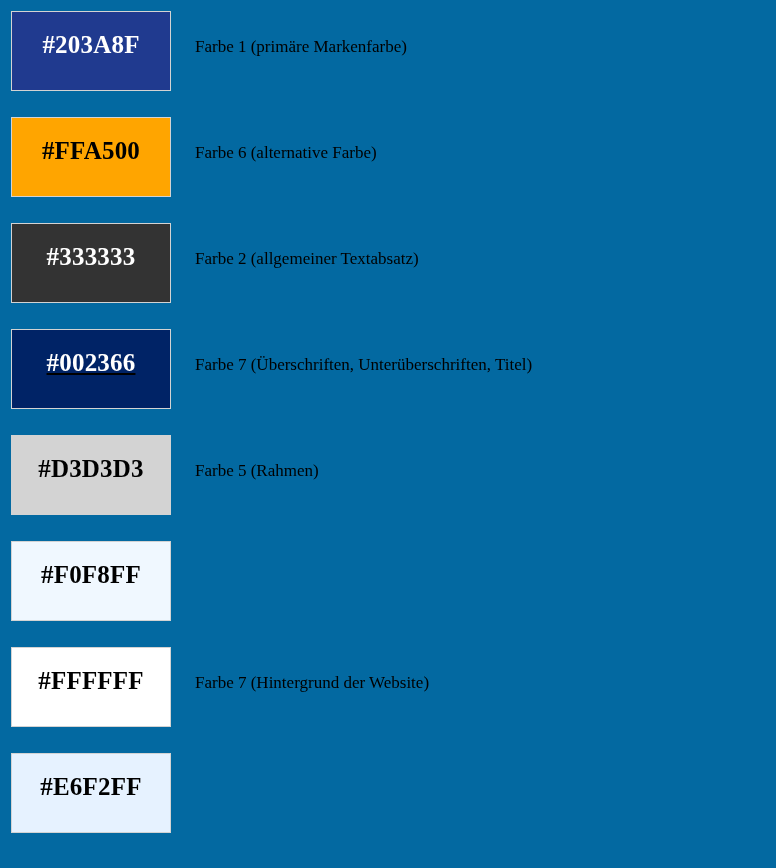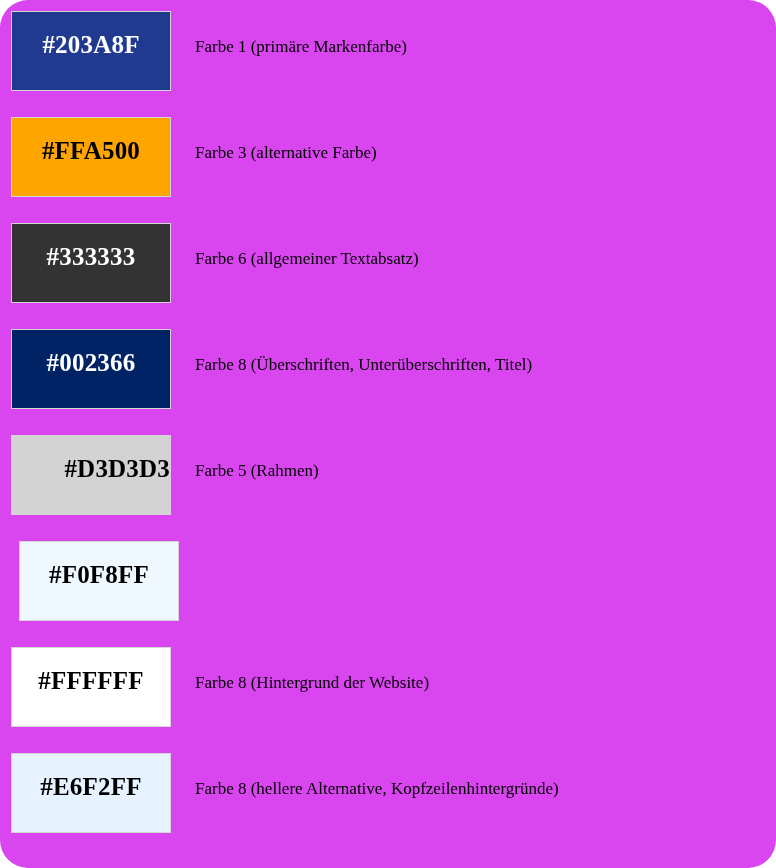--- a/index.html
+++ b/index.html
@@ -4,25 +4,24 @@
 <style>
   html, body {
     margin: 0;
     padding: 0;
     background: #ffffff;
     font-family: "Liberation Serif", "DejaVu Serif", serif;
   }
   .page {
     width: 776px;
     height: 868px;
-    background: #d946ef;
+    background: #0369a1;
     overflow: hidden;
     box-sizing: border-box;
     padding: 11px 0 0 11px;
-    border-radius: 28px;
   }
   .color-row {
     display: flex;
     align-items: center;
     height: 80px;
     margin-bottom: 26px;
   }
   .swatch {
     width: 160px;
     height: 80px;
@@ -57,57 +56,56 @@
     <div class="swatch" style="background: rgb(32, 58, 143); border-color: rgb(211, 211, 211);">
       <span class="hex-label" style="color: rgb(255, 255, 255);">#203A8F</span>
     </div>
     <span class="description">Farbe 1 (primäre Markenfarbe)</span>
   </div>
 
   <div class="color-row">
     <div class="swatch" style="background: rgb(255, 165, 0); border-color: rgb(211, 211, 211);">
       <span class="hex-label" style="color: rgb(0, 0, 0);">#FFA500</span>
     </div>
-    <span class="description">Farbe 3 (alternative Farbe)</span>
+    <span class="description">Farbe 6 (alternative Farbe)</span>
   </div>
 
   <div class="color-row">
     <div class="swatch" style="background: rgb(51, 51, 51); border-color: rgb(211, 211, 211);">
       <span class="hex-label" style="color: rgb(255, 255, 255); text-align: right;">#333333</span>
     </div>
-    <span class="description">Farbe 6 (allgemeiner Textabsatz)</span>
+    <span class="description">Farbe 2 (allgemeiner Textabsatz)</span>
   </div>
 
   <div class="color-row">
-    <div class="swatch" style="background: rgb(0, 35, 102); border-color: rgb(211, 211, 211);">
+    <div class="swatch" style="background: rgb(0, 35, 102); border-color: rgb(211, 211, 211); text-decoration: underline;">
       <span class="hex-label" style="color: rgb(255, 255, 255);">#002366</span>
     </div>
-    <span class="description">Farbe 8 (Überschriften, Unterüberschriften, Titel)</span>
+    <span class="description">Farbe 7 (Überschriften, Unterüberschriften, Titel)</span>
   </div>
 
   <div class="color-row">
-    <div class="swatch" style="background: rgb(211, 211, 211); border-color: rgb(211, 211, 211); justify-content: flex-end;">
+    <div class="swatch" style="background: rgb(211, 211, 211); border-color: rgb(211, 211, 211);">
       <span class="hex-label" style="color: rgb(0, 0, 0);">#D3D3D3</span>
     </div>
     <span class="description">Farbe 5 (Rahmen)</span>
   </div>
 
   <div class="color-row">
-    <div class="swatch" style="background: rgb(240, 248, 255); border-color: rgb(211, 211, 211); margin-left: 8px;">
+    <div class="swatch" style="background: rgb(240, 248, 255); border-color: rgb(211, 211, 211);">
       <span class="hex-label" style="color: rgb(0, 0, 0);">#F0F8FF</span>
     </div>
   </div>
 
   <div class="color-row">
     <div class="swatch" style="background: rgb(255, 255, 255); border-color: rgb(211, 211, 211); font-family: Liberation Serif, serif;">
       <span class="hex-label" style="color: rgb(0, 0, 0);">#FFFFFF</span>
     </div>
-    <span class="description">Farbe 8 (Hintergrund der Website)</span>
+    <span class="description">Farbe 7 (Hintergrund der Website)</span>
   </div>
 
   <div class="color-row">
     <div class="swatch" style="background: rgb(230, 242, 255); border-color: rgb(211, 211, 211);">
       <span class="hex-label" style="color: rgb(0, 0, 0);">#E6F2FF</span>
     </div>
-    <span class="description">Farbe 8 (hellere Alternative, Kopfzeilenhintergründe)</span>
   </div>
 </div>
 </div>
 
 </body></html>

